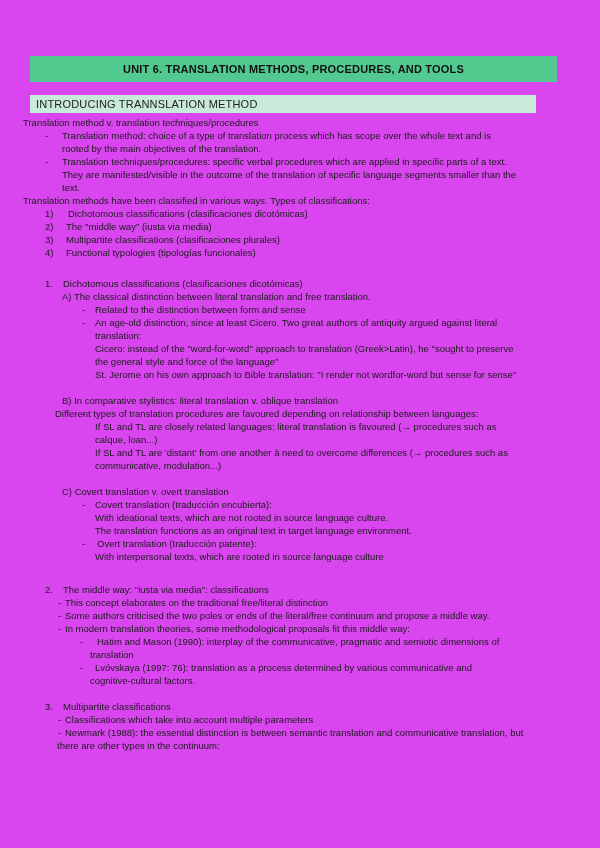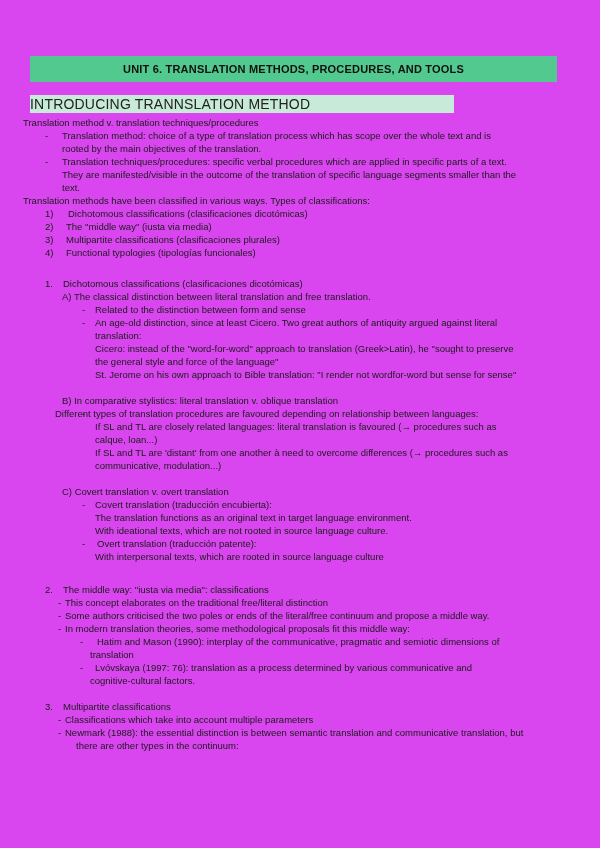--- a/index.html
+++ b/index.html
@@ -22,26 +22,27 @@
     align-items: center;
     justify-content: center;
     font-size: 11px;
     font-weight: bold;
     letter-spacing: 0.2px;
     color: #111111;
   }
   .section-bar {
     position: absolute;
     left: 30px; top: 95px;
-    width: 424px; height: 18px;
+    width: 506px; height: 18px;
     background: var(--section-bg, #c8ead8);
     display: flex;
     align-items: center;
+    padding-left: 6px;
     box-sizing: border-box;
-    font-size: 14px;
+    font-size: 11px;
     color: #222222;
     letter-spacing: 0.2px;
   }
   .doc-body {
     position: absolute;
     left: 0; top: 116px;
     width: 600px;
   }
   .ln {
     position: relative;
@@ -92,30 +93,30 @@
       <div class="ln"><span class="txt" style="padding-left: 95px;">the general style and force of the language"</span></div>
       <div class="ln"><span class="txt" style="padding-left: 95px;">St. Jerome on his own approach to Bible translation: "I render not wordfor-word but sense for sense"</span></div>
       <div class="ln" style="margin-top: 13px;"><span class="txt" style="padding-left: 62px;">B) In comparative stylistics: literal translation v. oblique translation</span></div>
       <div class="ln"><span class="marker" style="left: 82px;">-</span><span class="txt" style="padding-left: 55px;">Different types of translation procedures are favoured depending on relationship between languages:</span></div>
       <div class="ln"><span class="txt" style="padding-left: 95px;">If SL and TL are closely related languages: literal translation is favoured (→ procedures such as</span></div>
       <div class="ln"><span class="txt" style="padding-left: 95px;">calque, loan...)</span></div>
       <div class="ln"><span class="txt" style="padding-left: 95px;">If SL and TL are 'distant' from one another à need to overcome differences (→ procedures such as</span></div>
       <div class="ln"><span class="txt" style="padding-left: 95px;">communicative, modulation...)</span></div>
       <div class="ln" style="margin-top: 13px;"><span class="txt" style="padding-left: 62px;">C) Covert translation v. overt translation</span></div>
       <div class="ln"><span class="marker" style="left: 82px;">-</span><span class="txt" style="padding-left: 95px;">Covert translation (traducción encubierta):</span></div>
+      <div class="ln"><span class="txt" style="padding-left: 95px;">With ideational texts, which are not rooted in source language culture.</span></div>
       <div class="ln"><span class="txt" style="padding-left: 95px;">The translation functions as an original text in target language environment.</span></div>
-      <div class="ln"><span class="txt" style="padding-left: 95px;">With ideational texts, which are not rooted in source language culture.</span></div>
       <div class="ln"><span class="marker" style="left: 82px;">-</span><span class="txt" style="padding-left: 97px;">Overt translation (traducción patente):</span></div>
       <div class="ln"><span class="txt" style="padding-left: 95px;">With interpersonal texts, which are rooted in source language culture</span></div>
       <div class="ln" style="margin-top: 20px;"><span class="marker" style="left: 45px;">2.</span><span class="txt" style="padding-left: 63px;">The middle way: "iusta via media": classifications</span></div>
       <div class="ln"><span class="marker" style="left: 58px;">-</span><span class="txt" style="padding-left: 65px;">This concept elaborates on the traditional free/literal distinction</span></div>
       <div class="ln"><span class="marker" style="left: 58px;">-</span><span class="txt" style="padding-left: 65px;">Some authors criticised the two poles or ends of the literal/free continuum and propose a middle way.</span></div>
       <div class="ln"><span class="marker" style="left: 58px;">-</span><span class="txt" style="padding-left: 65px;">In modern translation theories, some methodological proposals fit this middle way:</span></div>
       <div class="ln"><span class="marker" style="left: 80px;">-</span><span class="txt" style="padding-left: 97px;">Hatim and Mason (1990): interplay of the communicative, pragmatic and semiotic dimensions of</span></div>
       <div class="ln"><span class="txt" style="padding-left: 90px;">translation</span></div>
       <div class="ln"><span class="marker" style="left: 80px;">-</span><span class="txt" style="padding-left: 95px;">Lvóvskaya (1997: 76): translation as a process determined by various communicative and</span></div>
       <div class="ln"><span class="txt" style="padding-left: 90px;">cognitive-cultural factors.</span></div>
       <div class="ln" style="margin-top: 13px;"><span class="marker" style="left: 45px;">3.</span><span class="txt" style="padding-left: 63px;">Multipartite classifications</span></div>
       <div class="ln"><span class="marker" style="left: 58px;">-</span><span class="txt" style="padding-left: 65px;">Classifications which take into account multiple parameters</span></div>
       <div class="ln"><span class="marker" style="left: 58px;">-</span><span class="txt" style="padding-left: 65px;">Newmark (1988): the essential distinction is between semantic translation and communicative translation, but</span></div>
-      <div class="ln"><span class="txt" style="padding-left: 76px;">there are other types in the continuum:</span></div>
+      <div class="ln"><span class="txt" style="padding-left: 57px;">there are other types in the continuum:</span></div>
     </div>
 </div>
 
 </body></html>

